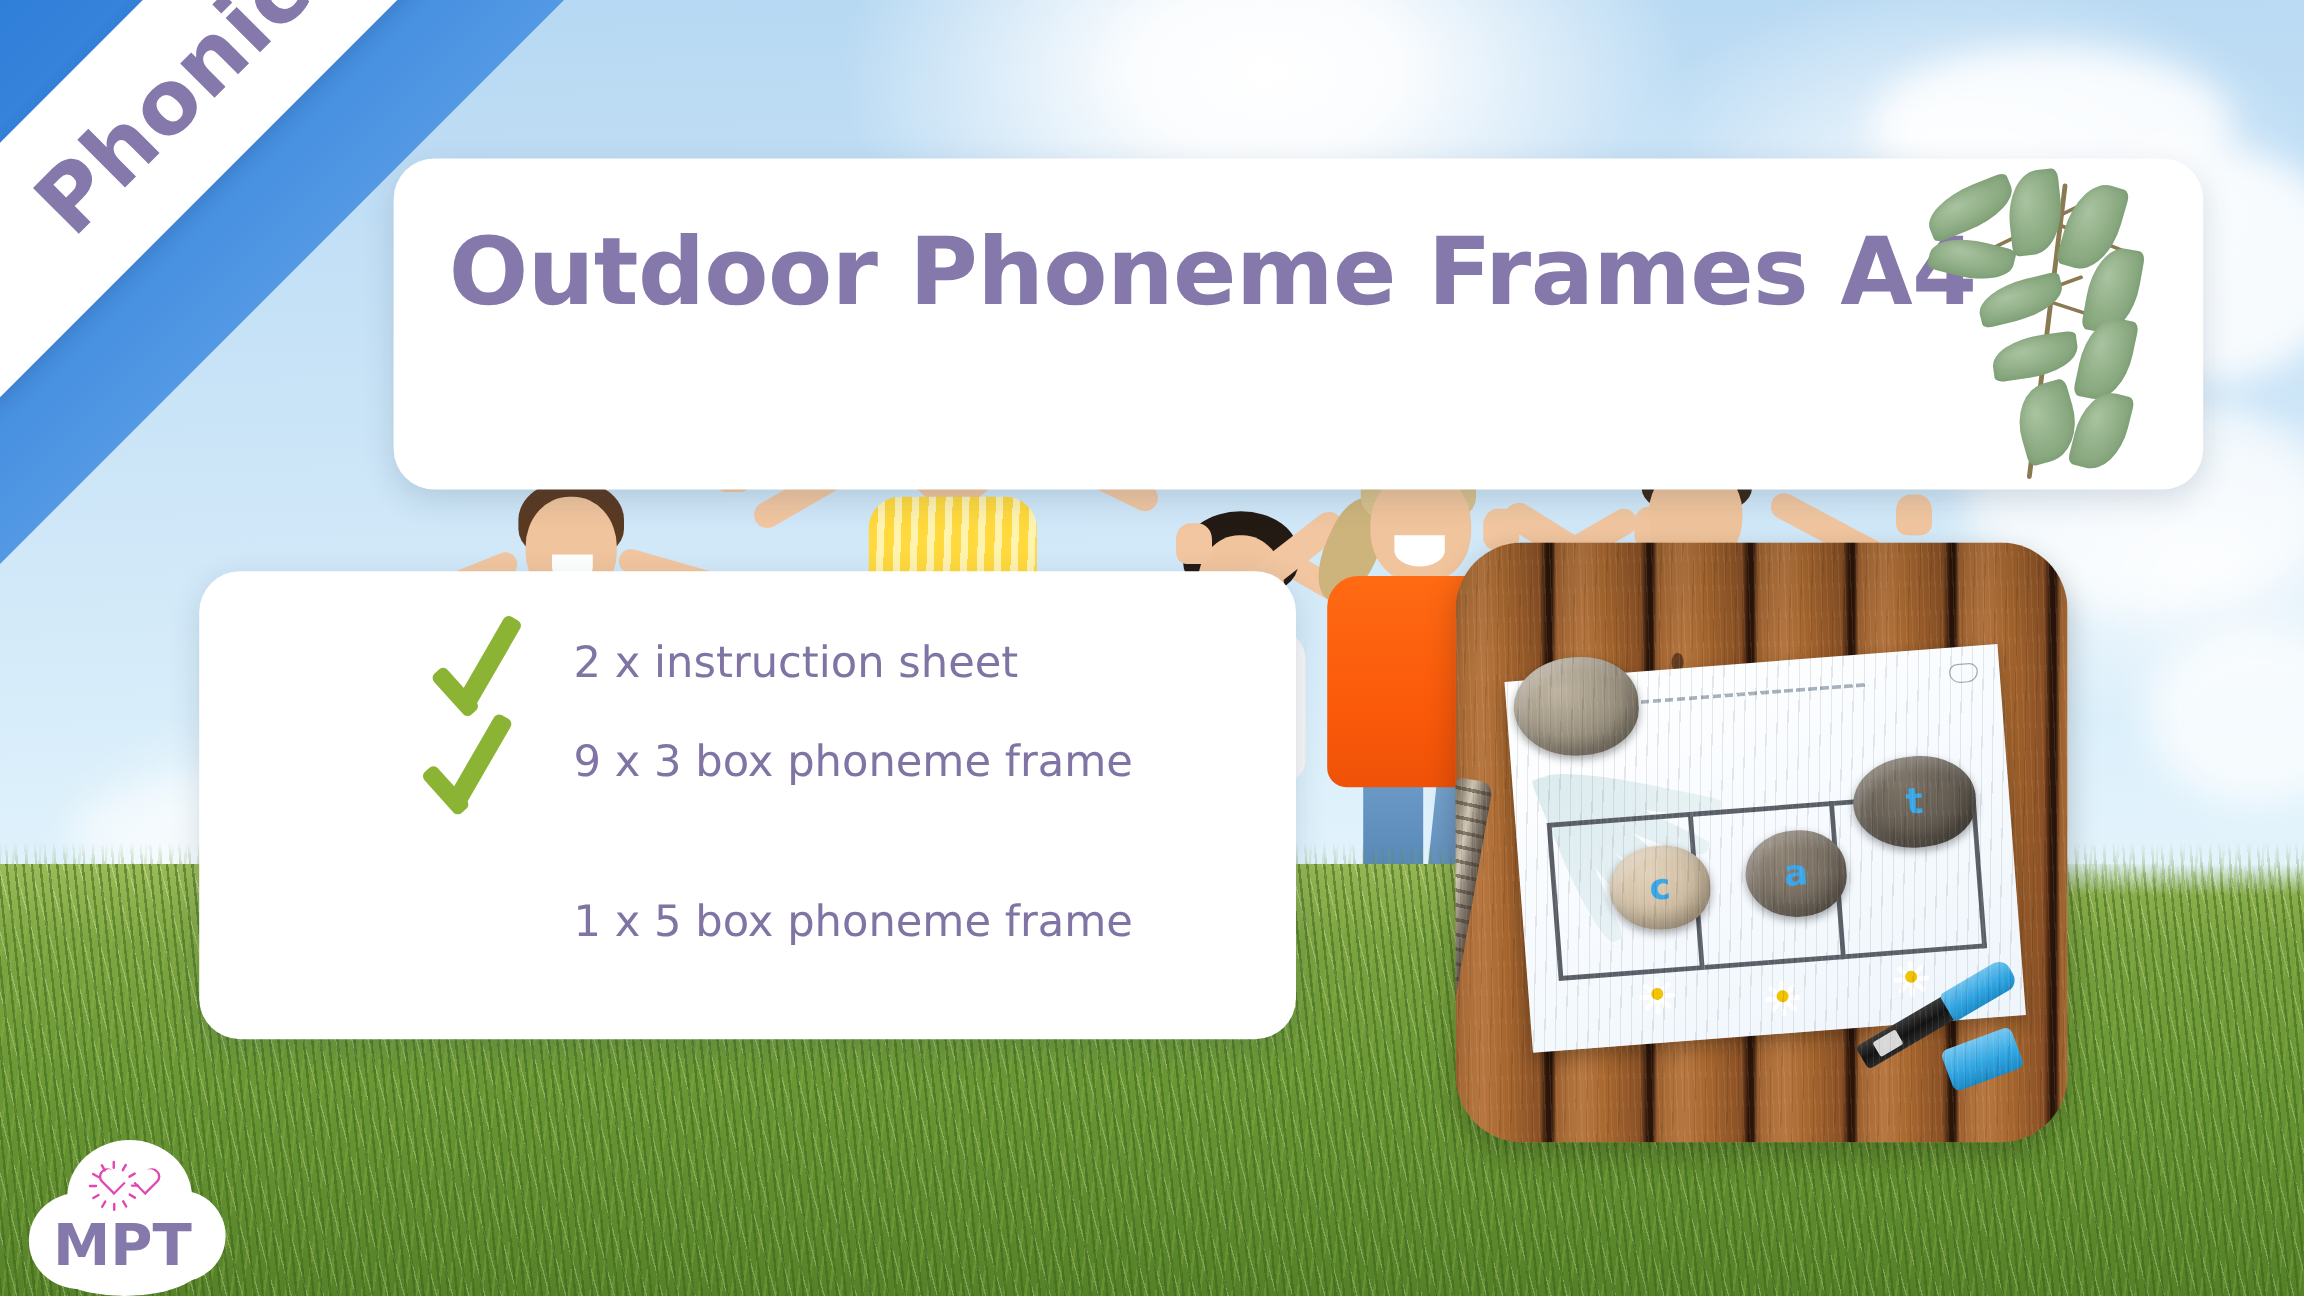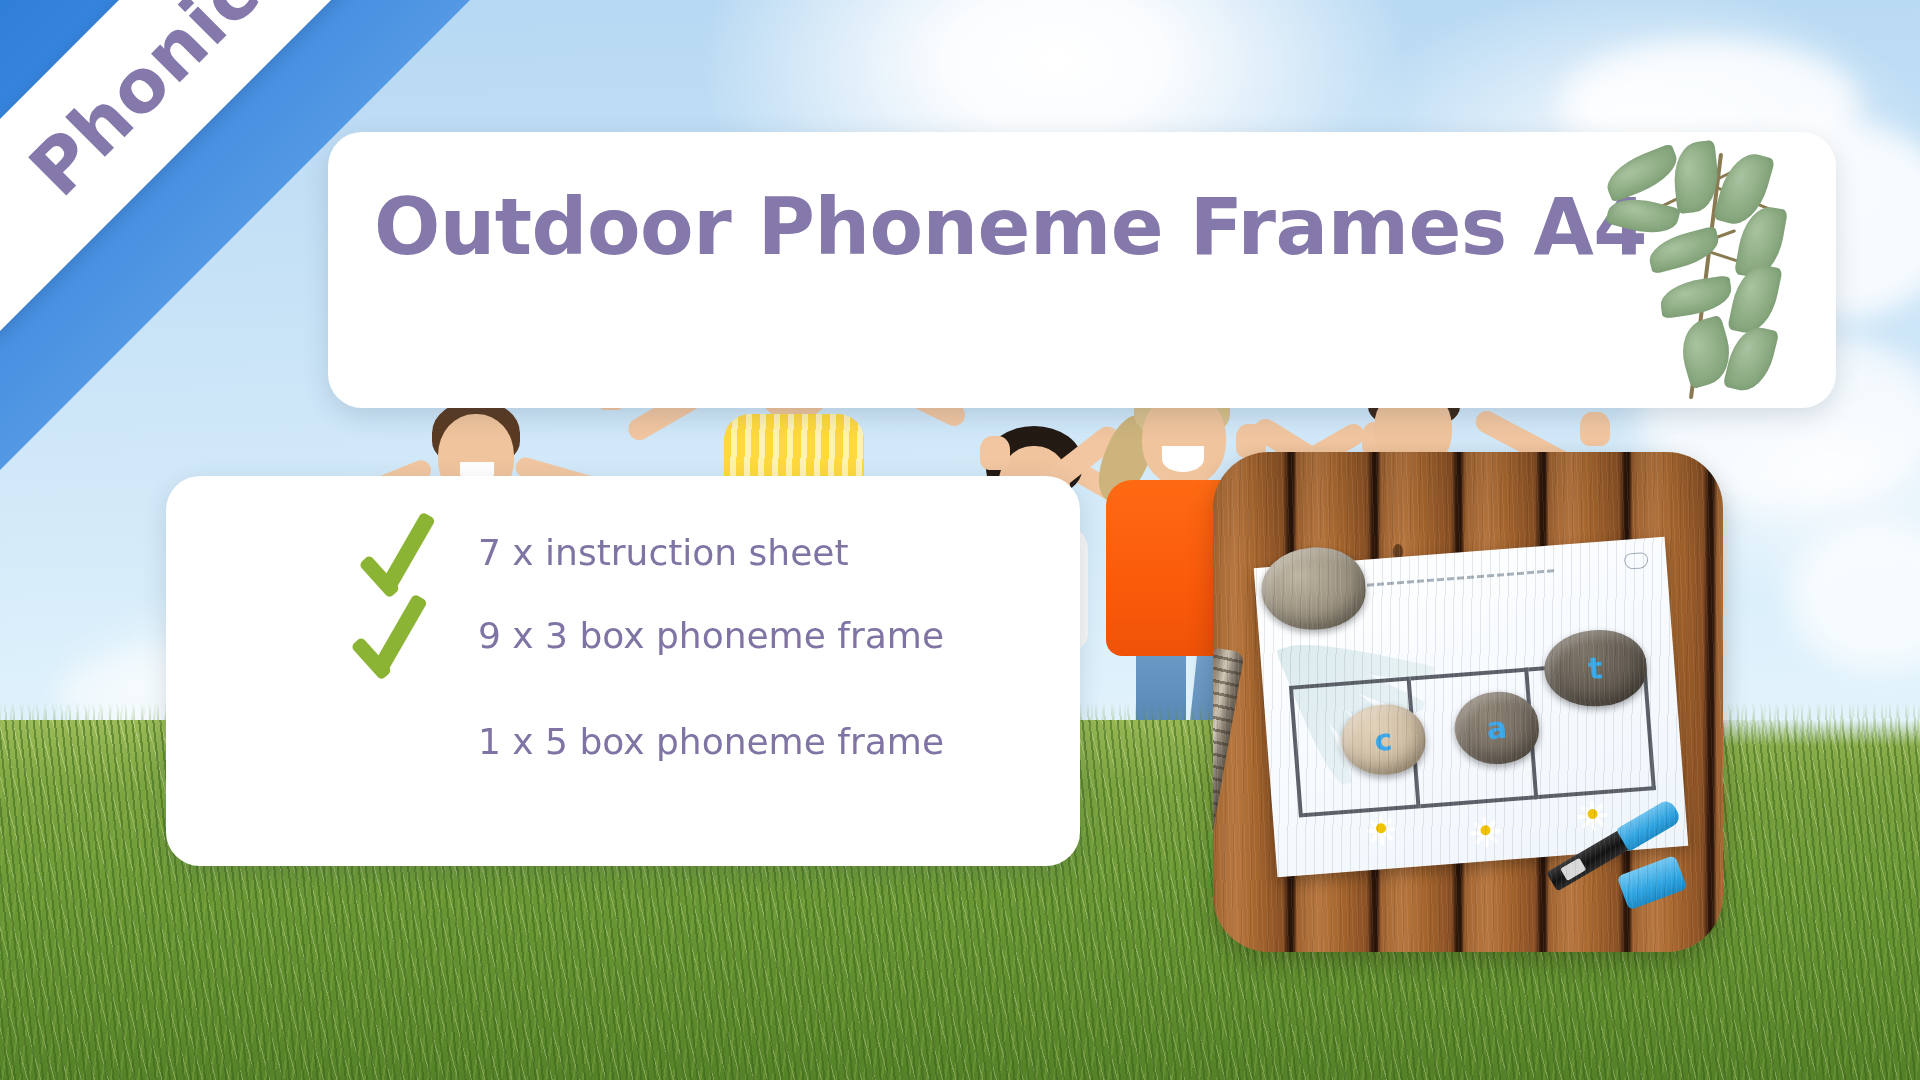--- a/index.html
+++ b/index.html
@@ -426,24 +426,48 @@
       <div class="leaf" style="left:146px;top:126px;width:42px;height:70px;transform:rotate(12deg);"></div>
       <div class="leaf" style="left:94px;top:182px;width:48px;height:64px;transform:rotate(-16deg);"></div>
       <div class="leaf" style="left:142px;top:188px;width:42px;height:66px;transform:rotate(14deg);"></div>
     </div>
   </div>
 
   <div class="card" id="list-card">
     <div class="check" style="left:190px;top:32px;"></div>
     <div class="check" style="left:182px;top:114px;"></div>
 
-    <div class="list-line" style="top:56px;">7 x instruction sheet</div>
+    <div class="list-line" style="top:56px;">2 x instruction sheet</div>
     <div class="list-line" style="top:139px;">9 x 3 box phoneme frame</div>
-    <div class="list-line" style="top:245px;">1 x 5 box phoneme frame</div>
+    <div class="list-line" style="top:272px;">1 x 5 box phoneme frame</div>
   </div>
 
   <div class="corner-wedge"></div>
   <div id="ribbon">
     <span id="ribbon-label">Phonics</span>
   </div>
 
+  <div id="mpt-logo">
+    <div class="cloud-shape">
+      <span class="cs1"></span>
+        <span class="cs2"></span>
+        <span class="cs3"></span>
+        <span class="cs4"></span>
+    </div>
+    <div class="heart-wrap">
+      <div class="heart"></div>
+      <i class="ray" style="transform:rotate(0deg)"></i>
+      <i class="ray" style="transform:rotate(30deg)"></i>
+      <i class="ray" style="transform:rotate(60deg)"></i>
+      <i class="ray" style="transform:rotate(90deg)"></i>
+      <i class="ray" style="transform:rotate(120deg)"></i>
+      <i class="ray" style="transform:rotate(150deg)"></i>
+      <i class="ray" style="transform:rotate(180deg)"></i>
+      <i class="ray" style="transform:rotate(210deg)"></i>
+      <i class="ray" style="transform:rotate(240deg)"></i>
+      <i class="ray" style="transform:rotate(270deg)"></i>
+      <i class="ray" style="transform:rotate(300deg)"></i>
+      <i class="ray" style="transform:rotate(330deg)"></i>
+    </div>
+    <div class="mpt-text">MPT</div>
+  </div>
 
 </div>
 
 </body></html>

